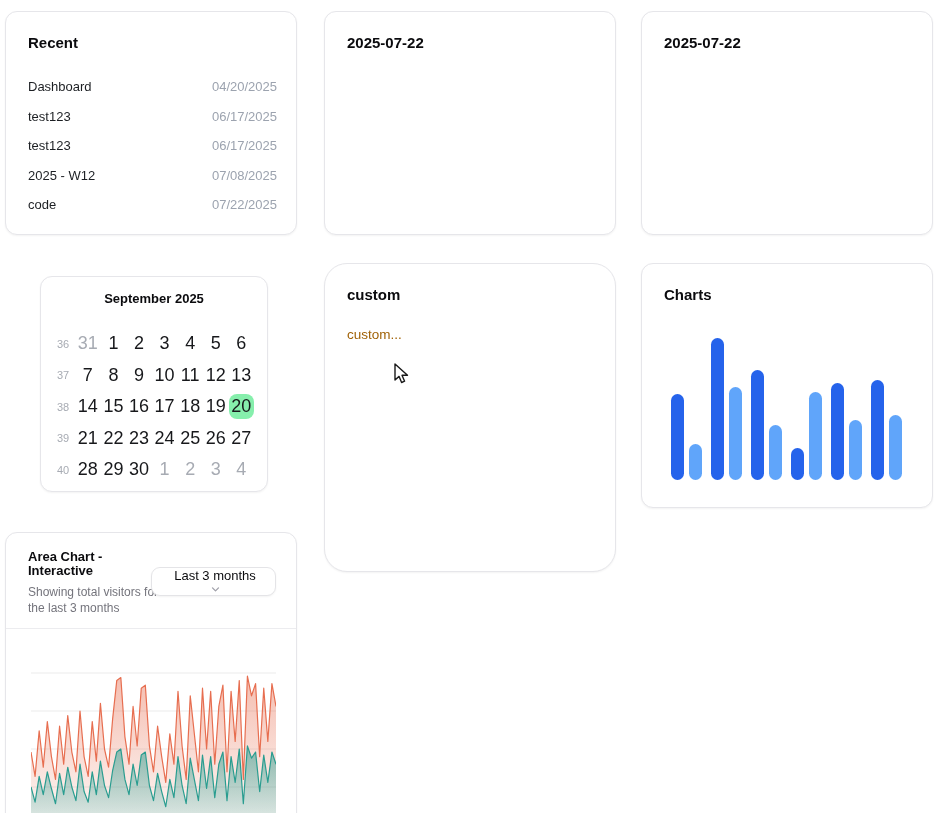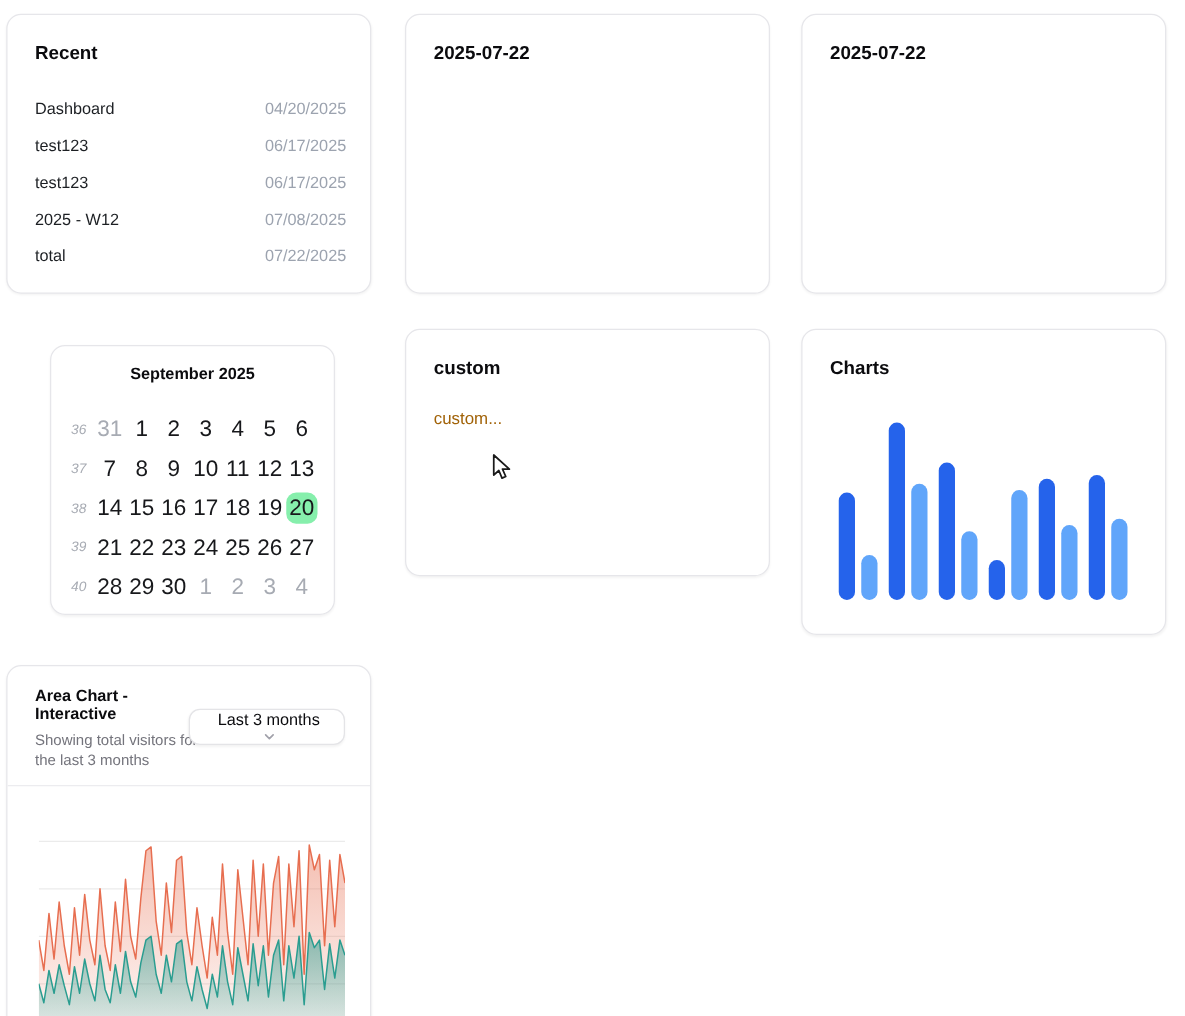--- a/index.html
+++ b/index.html
@@ -22,29 +22,29 @@
   
   #note-card-1 { left:324px; top:11px; width:292px; height:224px; padding:22px; }
   #note-card-2 { left:641px; top:11px; width:292px; height:224px; padding:22px; }
 
   
   #calendar-card { left:40px; top:276px; width:228px; height:216px; }
   .cal-month { text-align:center; margin-top:14px; font-size:13px; font-weight:600; color:#0b0b0e; }
   .cal-grid { position:absolute; left:10px; top:51px; display:grid;
     grid-template-columns:24px repeat(7, 25.6px); grid-auto-rows:31.5px; }
   .cal-cell { display:flex; align-items:center; justify-content:center; }
-  .cal-wk { font-size:11px; color:#a7abb3;font-style:italic; }
+  .cal-wk { font-size:11px; color:#a7abb3; }
   .cal-day { font-size:18px; font-weight:500; color:#17181b; }
   .cal-day.outside { color:#a7abb3; font-weight:400; }
   .cal-day .pill { width:25px; height:25px; display:flex; align-items:center;
     justify-content:center; border-radius:8px; }
   .cal-day.selected .pill { background:#86efac; }
 
   
-  #custom-card { left:324px; top:263px; width:292px; height:198px; padding:22px; }
+  #custom-card { left:324px; top:263px; width:292px; height:309px; padding:22px;border-radius:23px; }
   .custom-body { margin-top:24px; font-size:13.5px; color:#a16207; }
 
   
   #charts-card { left:641px; top:263px; width:292px; height:245px; padding:22px; }
   .bar-chart { position:absolute; left:29px; bottom:27px; height:150px;
     display:flex; align-items:flex-end; }
   .bar { width:13px; border-radius:6.5px; }
 
   
   #area-card { left:5px; top:532px; width:292px; height:320px; padding:0; overflow:hidden; }
@@ -80,21 +80,21 @@
         </div>
         <div class="recent-row">
           <span class="recent-name">test123</span>
           <span class="recent-date">06/17/2025</span>
         </div>
         <div class="recent-row">
           <span class="recent-name">2025 - W12</span>
           <span class="recent-date">07/08/2025</span>
         </div>
         <div class="recent-row">
-          <span class="recent-name">total</span>
+          <span class="recent-name">code</span>
           <span class="recent-date">07/22/2025</span>
         </div>
       </div>
   </div>
 
   <div class="card" id="note-card-1">
     <div class="card-title">2025-07-22</div>
   </div>
 
   <div class="card" id="note-card-2">

